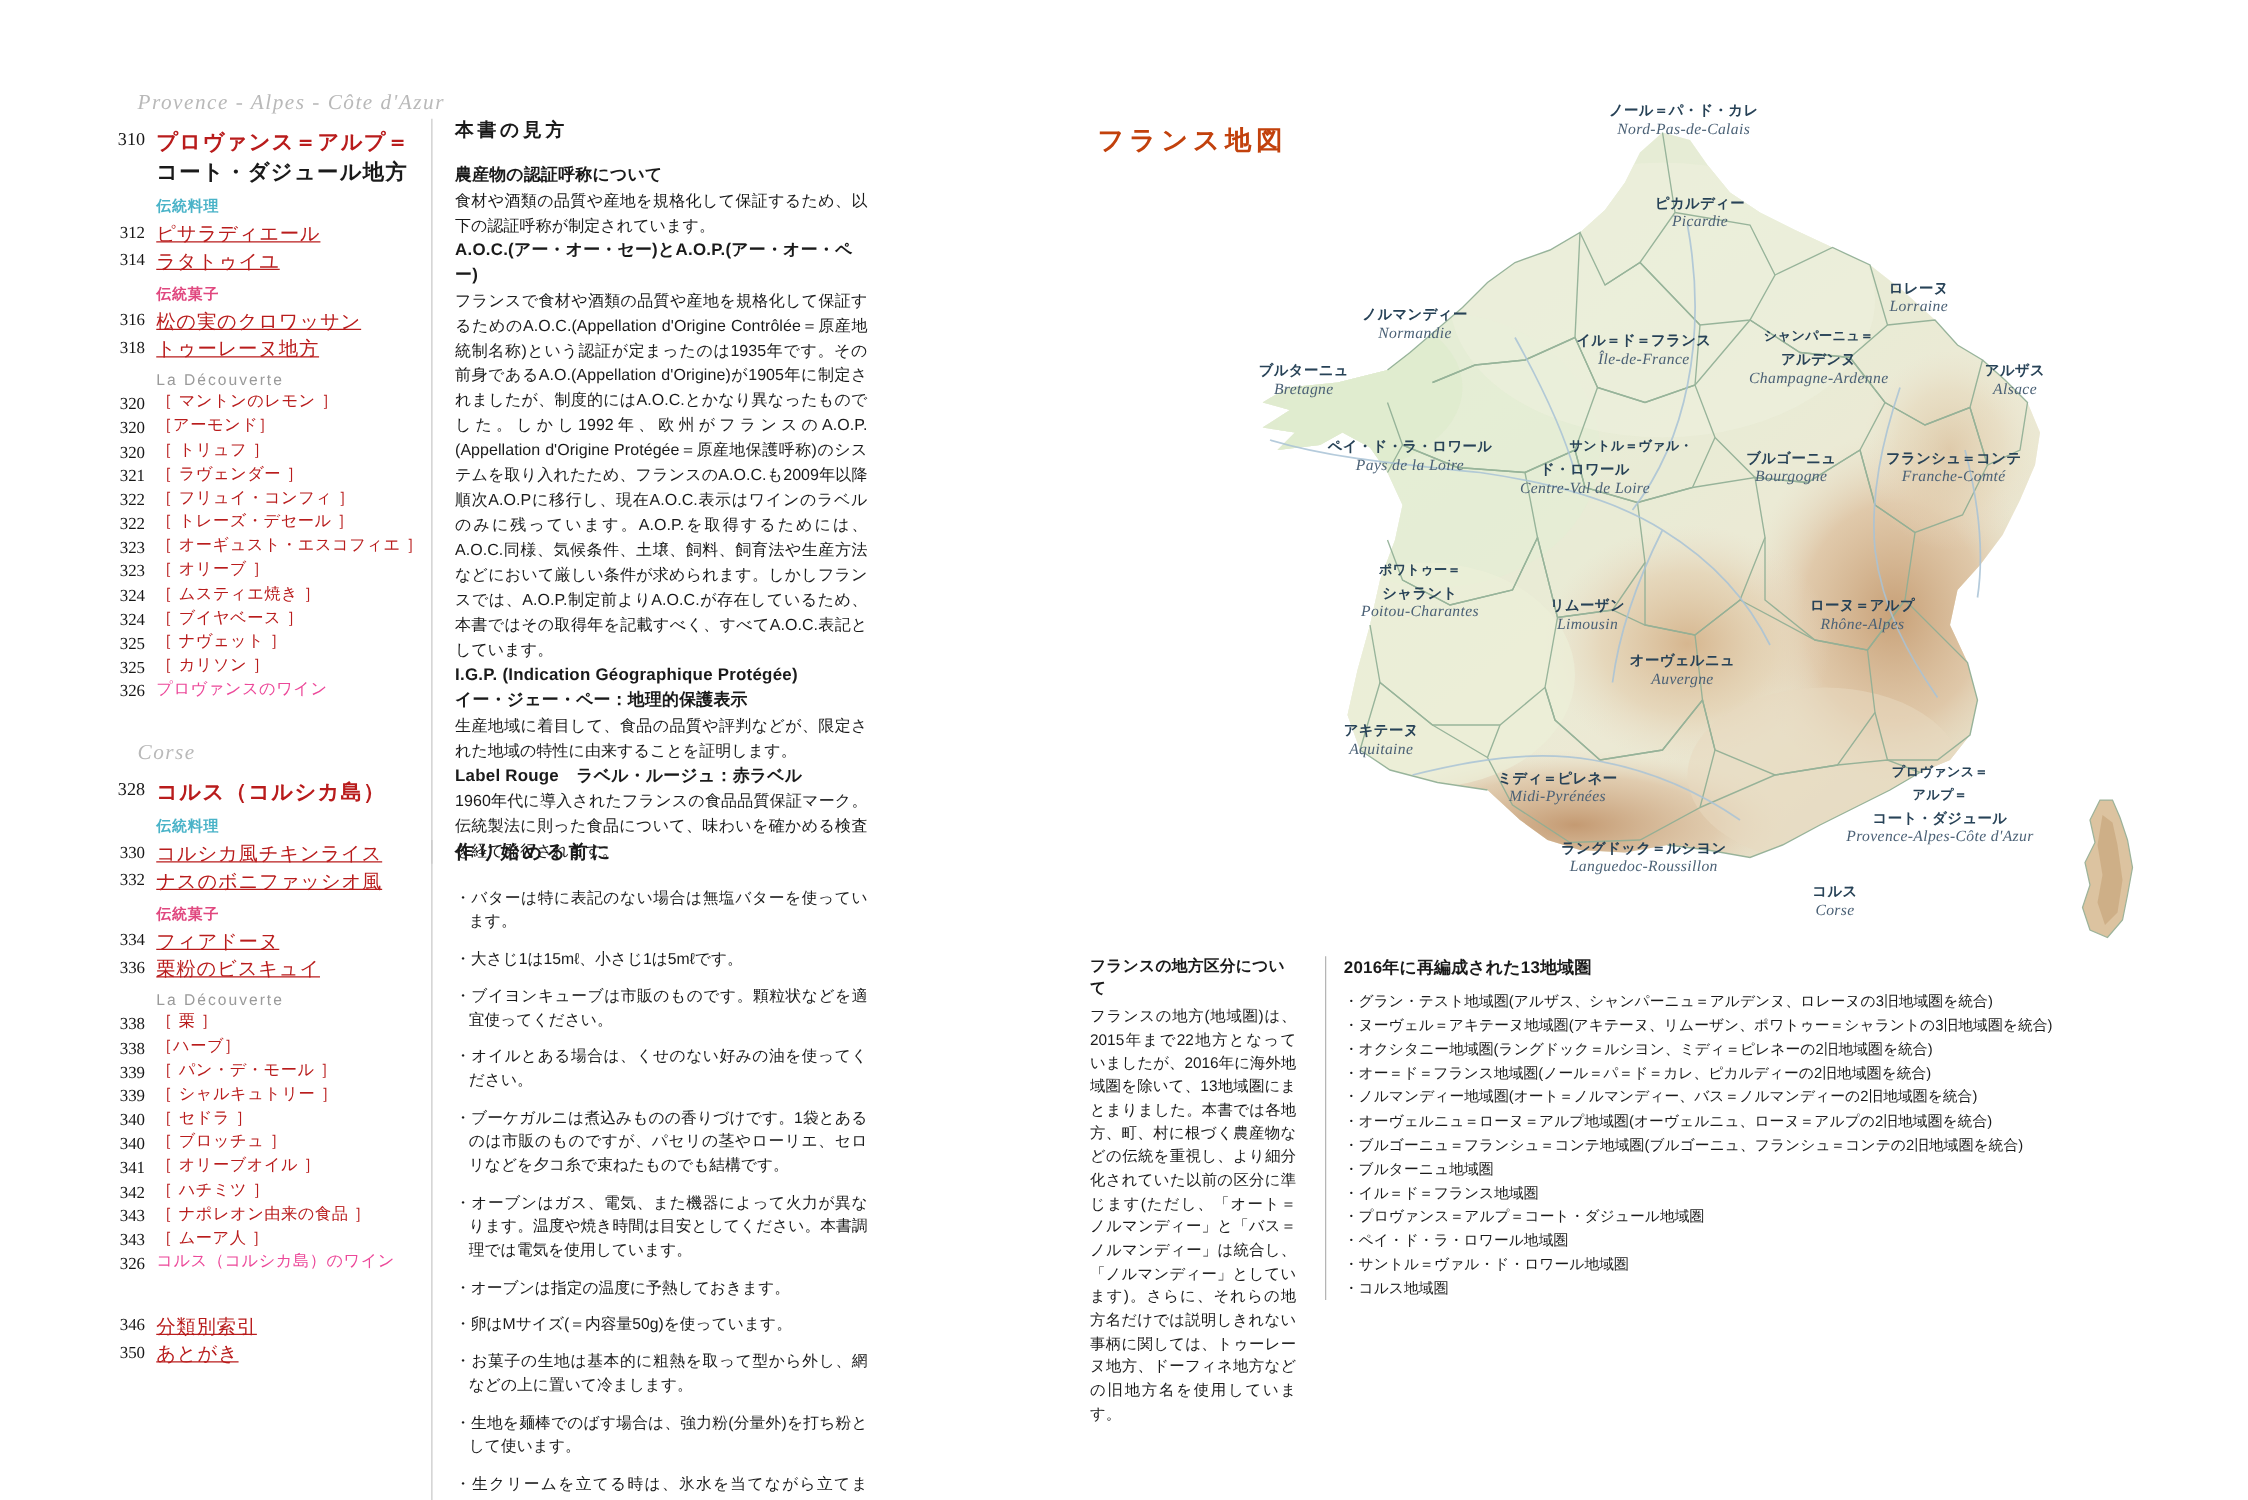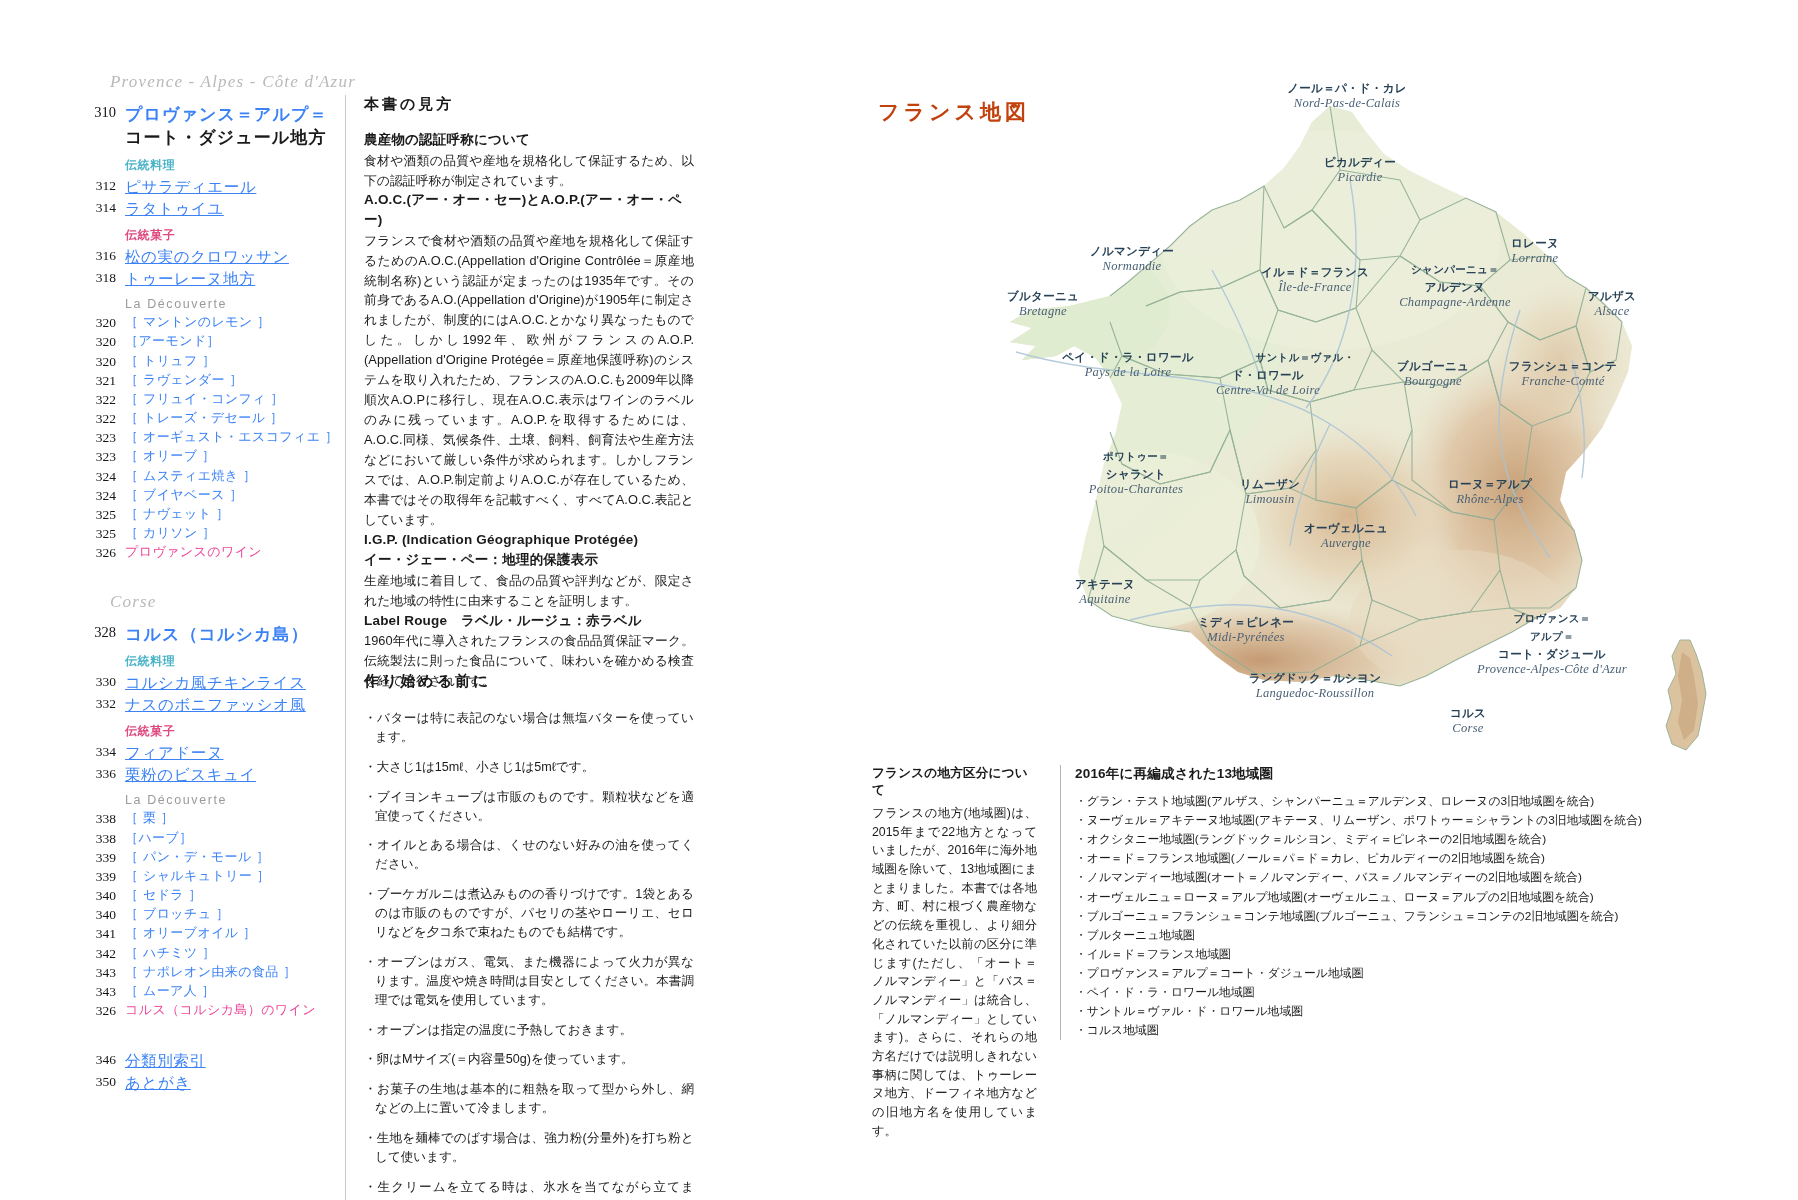--- a/index.html
+++ b/index.html
@@ -27,21 +27,21 @@
     margin:0 0 10px 22px;
     white-space:nowrap;
   }
   .toc-row{display:flex;align-items:flex-start;line-height:1.42;}
   .toc-num{
     font-family:"Liberation Serif","DejaVu Serif",serif;
     font-size:13.5px;color:#161616;width:28px;flex:0 0 28px;text-align:right;
     letter-spacing:0px;
   }
   .toc-txt{
-    margin-left:9px;font-size:14.5px;color:#3b82f6;
+    margin-left:9px;font-size:14.5px;color:#b91c1c;
     font-family:"DejaVu Sans",sans-serif;
     letter-spacing:0.3px;
   }
   .toc-row.big .toc-txt{font-size:17px;font-weight:600;letter-spacing:1.1px;}
   .toc-row.big .toc-num{font-size:14.5px;}
   .toc-row.mid .toc-txt{font-size:15.5px;letter-spacing:0.6px;text-decoration:underline;}
   .toc-row.brk{display:block;margin-left:37px;font-size:17px;font-weight:600;letter-spacing:1.1px;}
   .toc-row.item .toc-txt{font-size:13px;letter-spacing:0.4px;}
   .cat{
     margin:7px 0 2px 37px;font-size:12px;font-weight:700;letter-spacing:0.6px;
@@ -435,21 +435,21 @@
           <span class="fr">Picardie</span>
         </div>
         <div class="mlabel" style="left: 272px; top: 185px; transform: translateX(-50%);">
           <span class="jp">ノルマンディー</span>
           <span class="fr">Normandie</span>
         </div>
         <div class="mlabel" style="left: 455px; top: 206px; transform: translateX(-50%);">
           <span class="jp">イル＝ド＝フランス</span>
           <span class="fr">Île-de-France</span>
         </div>
-        <div class="mlabel" style="left: 675px; top: 177px; transform: translateX(-50%);">
+        <div class="mlabel" style="left: 675px; top: 164px; transform: translateX(-50%);">
           <span class="jp">ロレーヌ</span>
           <span class="fr">Lorraine</span>
         </div>
         <div class="mlabel sm" style="left: 595px; top: 203px; transform: translateX(-50%);">
           <span class="jp">シャンパーニュ＝</span>
         </div>
         <div class="mlabel" style="left: 595px; top: 221px; transform: translateX(-50%);">
           <span class="jp">アルデンヌ</span>
           <span class="fr">Champagne-Ardenne</span>
         </div>

